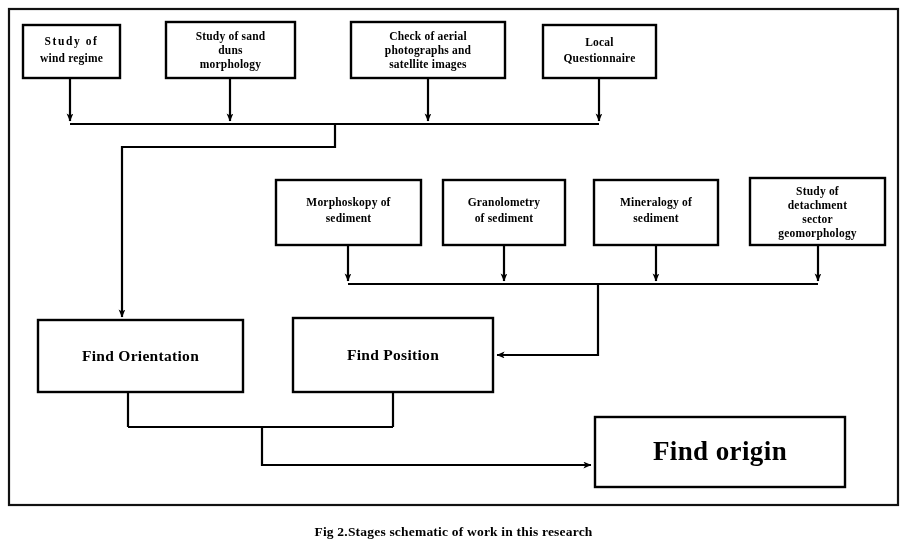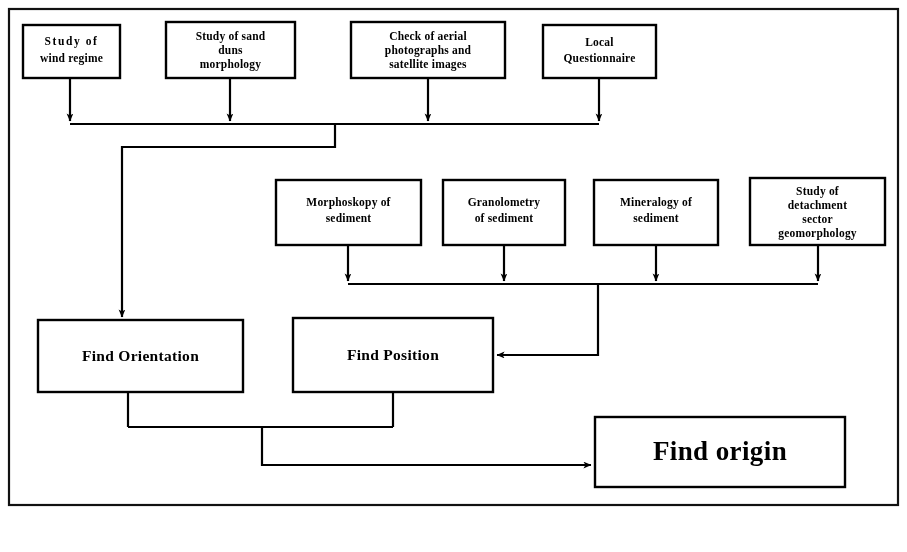--- a/index.html
+++ b/index.html
@@ -166,14 +166,15 @@
       <rect class="node-rect" x="595" y="417" width="250" height="70"></rect>
       <text class="node-text t-big" x="720" y="454">Find origin</text>
     </g>
 
     <path class="conn" d="M128,392 L128,427"></path>
     <path class="conn" d="M393,392 L393,427"></path>
     <path class="conn" d="M128,427 L393,427"></path>
     <path class="conn" d="M262,427 L262,465 L591,465" marker-end="url(#arrowhead)"></path>
   </svg>
 
+  <div class="caption">Fig 2.Stages schematic of work in this research</div>
 
 </div>
 
 </body></html>

